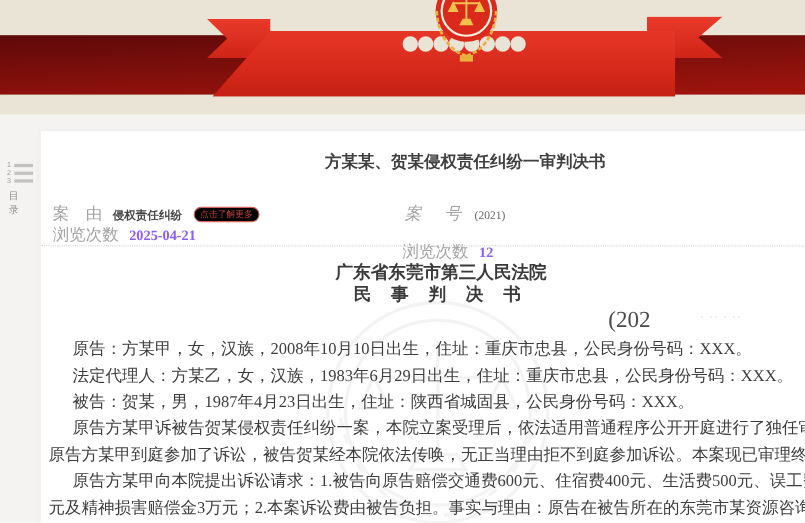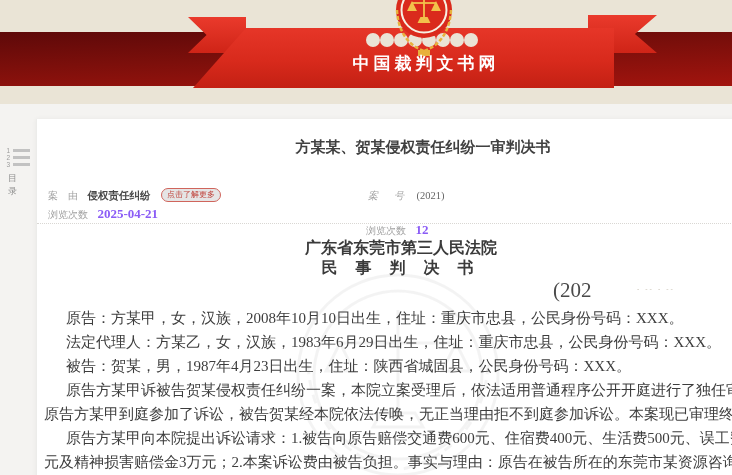--- a/index.html
+++ b/index.html
@@ -31,27 +31,27 @@
   .toc-row{display:flex;align-items:center;height:7px;}
   .toc-num{font-size:6.5px;color:#9c9c9c;width:5px;text-align:right;line-height:7px;}
   .toc-bar{width:17px;height:3.5px;background:#c2c2c2;margin-left:3px;}
   .toc-label{font-size:9px;color:#8f8f8f;letter-spacing:1px;margin:4px 12px 0 3px;}
   
   .page{position:absolute;left:36px;top:119px;width:772px;height:360px;background:#ffffff;
     border-left:1px solid #ececea;box-shadow:0 0 5px rgba(0,0,0,.05);z-index:5;}
   .doc-title{position:absolute;left:0;top:19px;width:772px;text-align:center;
     font-size:15px;font-weight:bold;color:#404040;}
   .meta-item{position:absolute;white-space:nowrap;}
-  .meta-label{font-size:10px;color:#a3a3a3;}
+  .meta-label{font-size:15px;color:#a3a3a3;}
   .meta-label.sp{letter-spacing:3px;font-style:italic;}
   .meta-value{font-size:10.5px;color:#474747;font-weight:bold;margin-left:5px;text-align:right;}
   .meta-value.light{font-weight:normal;color:#666;font-family:"Liberation Serif",serif;}
   .meta-value.big{font-size:13px;font-family:"Liberation Serif",serif;color:#8b5cf6;}
   .badge{display:inline-block;margin-left:6px;padding:1px 5px 2px 5px;border:1px solid #d0655c;
-    border-radius:7px;color:#c0443c;font-size:8px;line-height:9px;background:#e5e5e5;
+    border-radius:7px;color:#c0443c;font-size:8px;line-height:9px;background:#000000;
     vertical-align:2px;cursor:pointer;}
   .divider{position:absolute;left:0;top:104px;width:772px;border-top:1px dotted #d9d7d3;}
   
   .docbody{position:absolute;left:0;top:0;width:728px;height:360px;}
   .court{position:absolute;left:0;top:119px;width:728px;text-align:center;
     font-size:16px;font-weight:bold;color:#3a3a3a;font-family:"Liberation Serif",serif;}
   .doctype{position:absolute;left:0;top:139px;width:728px;text-align:center;
     font-size:16px;font-weight:bold;color:#3a3a3a;letter-spacing:7px;
     font-family:"Liberation Serif",serif;}
   .case-partial{position:absolute;left:516px;top:159px;font-size:21px;color:#4a4a4a;
@@ -94,21 +94,20 @@
     <g stroke="#e8b13c" stroke-width="2.5" fill="none">
       <path d="M8,38 C9,60 20,74 35,79" stroke-dasharray="4,2"></path>
       <path d="M62,38 C61,60 50,74 35,79" stroke-dasharray="4,2"></path>
     </g>
     <rect x="29" y="78" width="12" height="6" fill="#e8b13c"></rect>
     <path d="M29,84 l-6,9 h6 z" fill="#d8281a"></path>
     <path d="M41,84 l6,9 h-6 z" fill="#d8281a"></path>
   </svg>
 
   <div class="banner-text">
-    <div class="banner-title">中国裁判文书网</div>
   </div>
 </div>
 
 <div class="toc">
   <div class="toc-row">
     <span class="toc-num">1</span>
     <span class="toc-bar"></span>
   </div>
   <div class="toc-row">
     <span class="toc-num">2</span>

